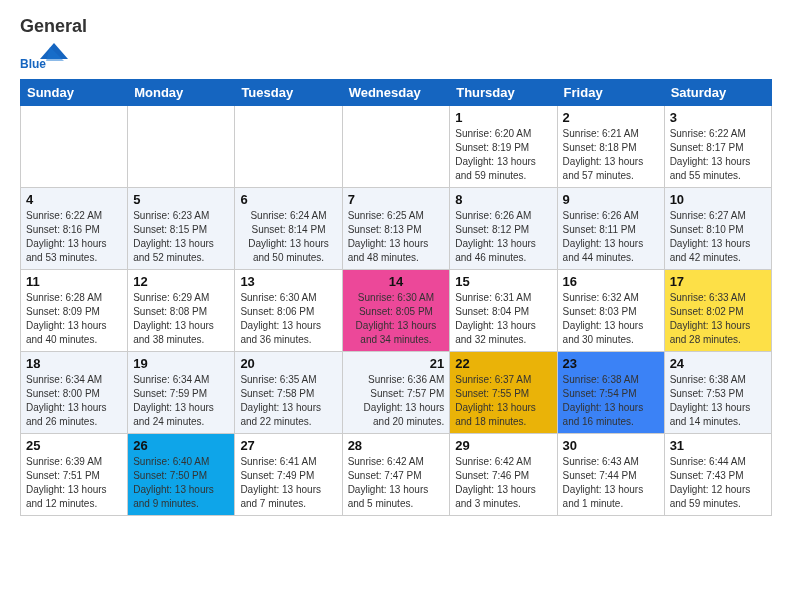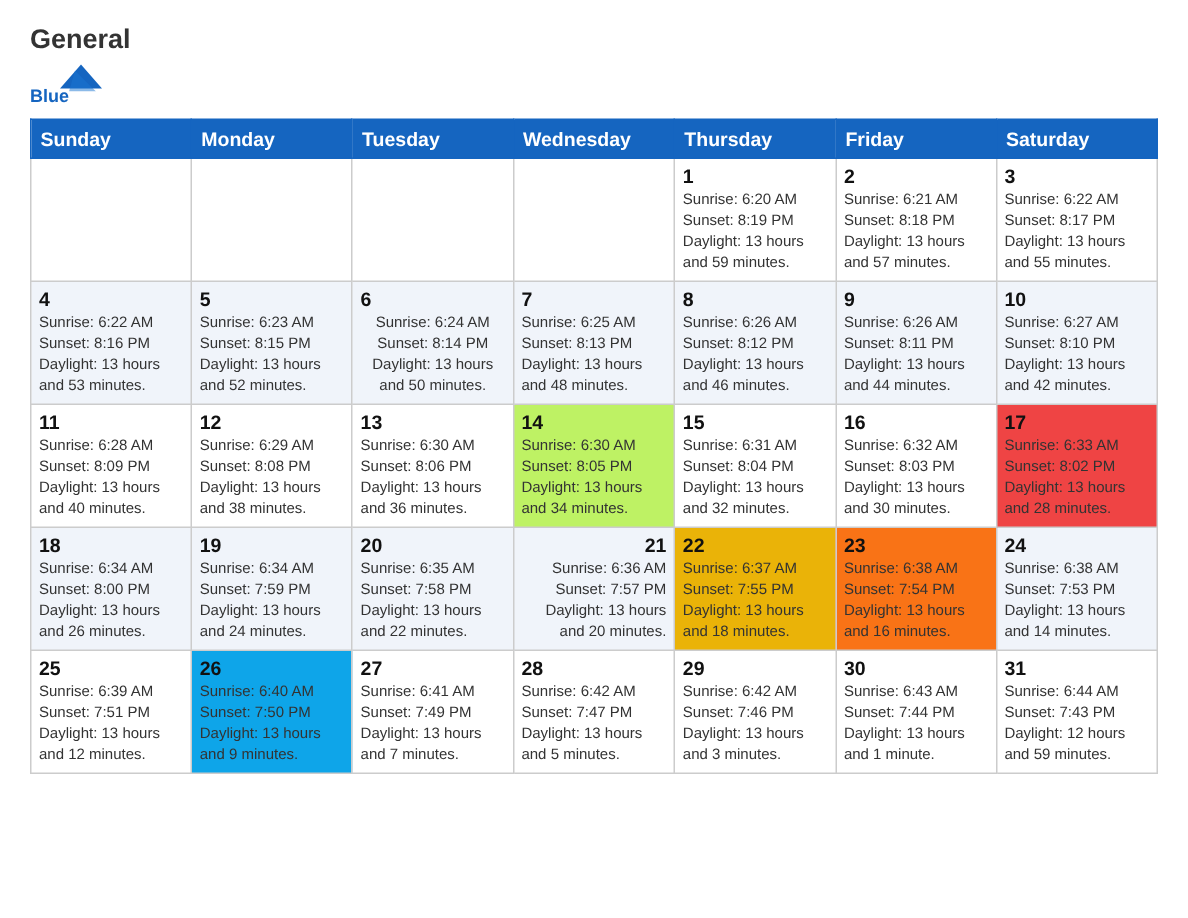--- a/index.html
+++ b/index.html
@@ -212,42 +212,42 @@
 Daylight: 13 hours
 and 38 minutes.</div>
         </td>
         <td style="background: rgb(255, 255, 255);">
           <span class="day-number">13</span>
           <div class="day-info" style="white-space: pre-line;">Sunrise: 6:30 AM
 Sunset: 8:06 PM
 Daylight: 13 hours
 and 36 minutes.</div>
         </td>
-        <td style="background: #bef264;">
+        <td style="background: #ec4899; text-align: center;">
           <span class="day-number">14</span>
           <div class="day-info" style="white-space: pre-line;">Sunrise: 6:30 AM
 Sunset: 8:05 PM
 Daylight: 13 hours
 and 34 minutes.</div>
         </td>
         <td style="background: rgb(255, 255, 255);">
           <span class="day-number">15</span>
           <div class="day-info" style="white-space: pre-line;">Sunrise: 6:31 AM
 Sunset: 8:04 PM
 Daylight: 13 hours
 and 32 minutes.</div>
         </td>
         <td style="background: rgb(255, 255, 255);">
           <span class="day-number">16</span>
           <div class="day-info" style="white-space: pre-line;">Sunrise: 6:32 AM
 Sunset: 8:03 PM
 Daylight: 13 hours
 and 30 minutes.</div>
         </td>
-        <td style="background: #ef4444;">
+        <td style="background: #fde047;">
           <span class="day-number">17</span>
           <div class="day-info" style="white-space: pre-line;">Sunrise: 6:33 AM
 Sunset: 8:02 PM
 Daylight: 13 hours
 and 28 minutes.</div>
         </td>
       </tr>
       <tr>
         <td style="background: rgb(240, 244, 250);">
           <span class="day-number">18</span>
@@ -277,21 +277,21 @@
 Daylight: 13 hours
 and 20 minutes.</div>
         </td>
         <td style="background: #eab308;">
           <span class="day-number">22</span>
           <div class="day-info" style="white-space: pre-line;">Sunrise: 6:37 AM
 Sunset: 7:55 PM
 Daylight: 13 hours
 and 18 minutes.</div>
         </td>
-        <td style="background: #f97316;">
+        <td style="background: #3b82f6;">
           <span class="day-number">23</span>
           <div class="day-info" style="white-space: pre-line;">Sunrise: 6:38 AM
 Sunset: 7:54 PM
 Daylight: 13 hours
 and 16 minutes.</div>
         </td>
         <td style="background: rgb(240, 244, 250);">
           <span class="day-number">24</span>
           <div class="day-info" style="white-space: pre-line;">Sunrise: 6:38 AM
 Sunset: 7:53 PM

